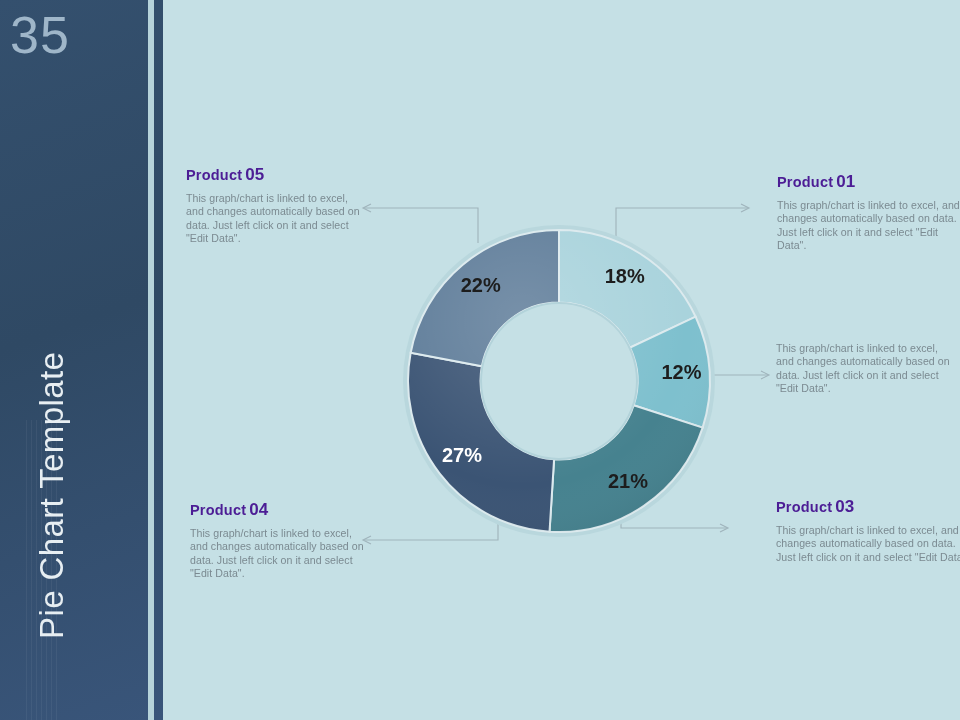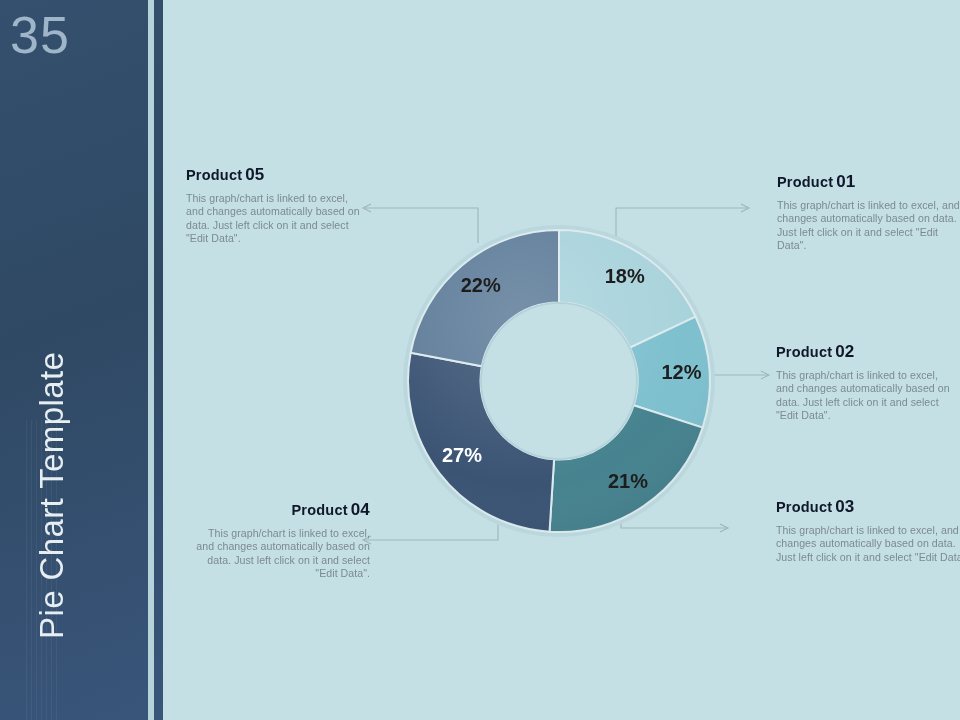--- a/index.html
+++ b/index.html
@@ -68,38 +68,38 @@
     width: 6px; height: 720px;
     background: #b6d3da;
   }
 
   
   .callout { position: absolute; }
   .callout h3 {
     margin: 0 0 7px 0;
     font-size: 14.5px;
     font-weight: bold;
-    color: #0f172a;
+    color: #4c1d95;
     letter-spacing: 0.2px;
   }
   .callout h3 .num {
     font-size: 17px;
     font-weight: bold;
     margin-left: 3px;
   }
   .callout p {
     margin: 0;
     font-size: 10.6px;
     line-height: 13.3px;
     color: #7b8a91;
     letter-spacing: 0.05px;
   }
 
   #callout-05 { left: 186px; top: 165px; width: 180px; }
-  #callout-04 { left: 190px; top: 500px; width: 180px; text-align: right; }
+  #callout-04 { left: 190px; top: 500px; width: 180px; }
   #callout-01 { left: 756px; top: 172px; width: 190px; margin-left: 21px; }
   #callout-02 { left: 776px; top: 342px; width: 180px; }
   #callout-03 { left: 736px; top: 497px; width: 195px; margin-left: 40px; }
 
   
   #chart-wrap {
     position: absolute;
     left: 400px;
     top: 222px;
     width: 318px;
@@ -223,23 +223,20 @@
   </div>
 
   <div class="callout" id="callout-01">
     <h3>
       <span>Product</span><span class="num">01</span>
     </h3>
     <p>This graph/chart is linked to excel, and changes automatically based on data. Just left click on it and select "Edit Data".</p>
   </div>
 
   <div class="callout" id="callout-02">
-    <h3>
-      <span>Product</span><span class="num">02</span>
-    </h3>
     <p>This graph/chart is linked to excel, and changes automatically based on data. Just left click on it and select "Edit Data".</p>
   </div>
 
   <div class="callout" id="callout-03">
     <h3>
       <span>Product</span><span class="num">03</span>
     </h3>
     <p>This graph/chart is linked to excel, and changes automatically based on data. Just left click on it and select "Edit Data".</p>
   </div>
 

